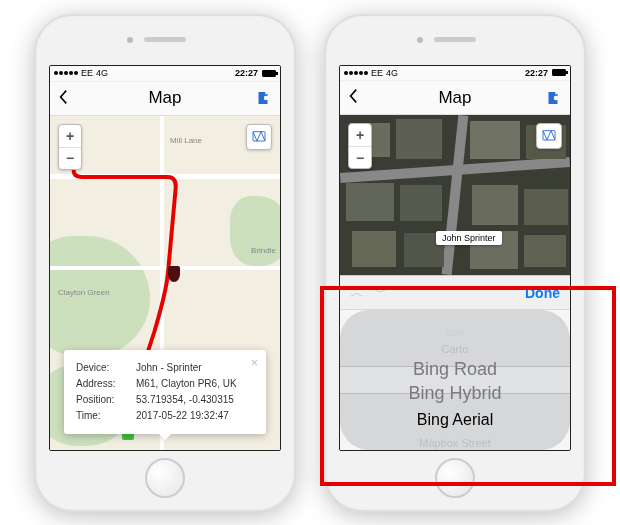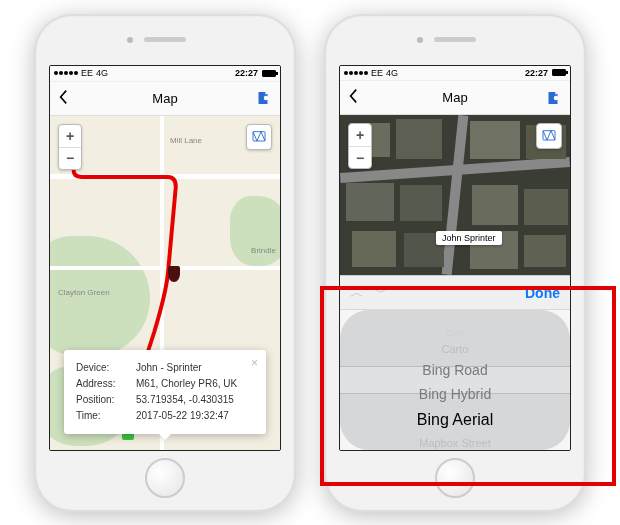--- a/index.html
+++ b/index.html
@@ -77,21 +77,21 @@
   .sig-dots span { width:4px;height:4px;border-radius:50%;background:#000;display:block; }
 
   .nav-bar {
     height: 34px;
     display:flex; align-items:center;
     padding: 0 8px;
     border-bottom: 1px solid #ddd;
     background:#fafafa;
   }
   .nav-back { width:20px; color:#000; font-size:20px; }
-  .nav-title { flex:1; text-align:center; font-size:13px; color:#000; }
+  .nav-title { flex:1; text-align:center; font-size:17px; color:#000; }
   .nav-action { width:20px; display:flex; justify-content:flex-end; }
   .nav-action svg { width:18px;height:18px; }
 
   .map-area {
     flex:1; position:relative; overflow:hidden;
   }
   .map-street { background: #f2eee1; position:absolute; inset:0; }
   .map-aerial { background: #3a3d34; position:absolute; inset:0; }
 
   
@@ -192,21 +192,21 @@
   }
   .picker-items {
     position:absolute; left:0; right:0; top:50%; transform:translateY(-54px);
     display:flex; flex-direction:column; align-items:center;
   }
   .picker-item {
     height:22px; font-size:13px; color:#a0a0a4;
     display:flex;align-items:center;
   }
   .picker-item.sel { color:#000; font-size:16px; height:28px; }
-  .picker-item.near { color:#7a7a7e; font-size:14px; height:24px; }
+  .picker-item.near { color:#7a7a7e; font-size:18px; height:24px; }
   .picker-item.far  { color:#bdbdc0; font-size:11px; height:18px; }
   .picker-item.edge { color:#cfcfD2; font-size:9px; height:14px; }
 
   .red-box {
     position:absolute;
     border:4px solid #e30000;
     pointer-events:none;
   }
 </style>
 </head>
@@ -283,21 +283,21 @@
       </div>
 
       <div class="info-popup">
         <span class="close-x">×</span>
         <div class="info-row">
             <span class="info-label">Device:</span>
             <span class="info-val">John - Sprinter</span>
           </div>
         <div class="info-row">
             <span class="info-label">Address:</span>
-            <span class="info-val">M61, Chorley PR6, UK</span>
+            <span class="info-val">M61, Clayton PR6, UK</span>
           </div>
         <div class="info-row">
             <span class="info-label">Position:</span>
             <span class="info-val">53.719354, -0.430315</span>
           </div>
         <div class="info-row">
             <span class="info-label">Time:</span>
             <span class="info-val">2017-05-22 19:32:47</span>
           </div>
         <div class="popup-tail"></div>

